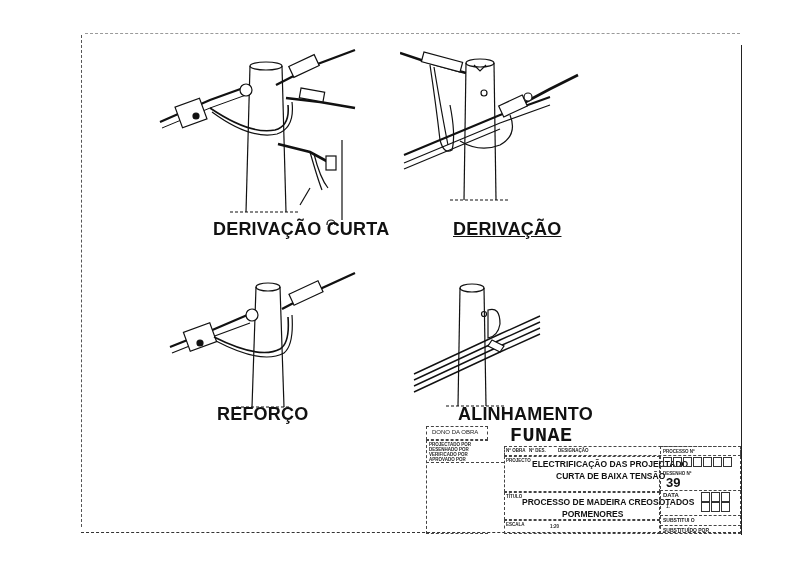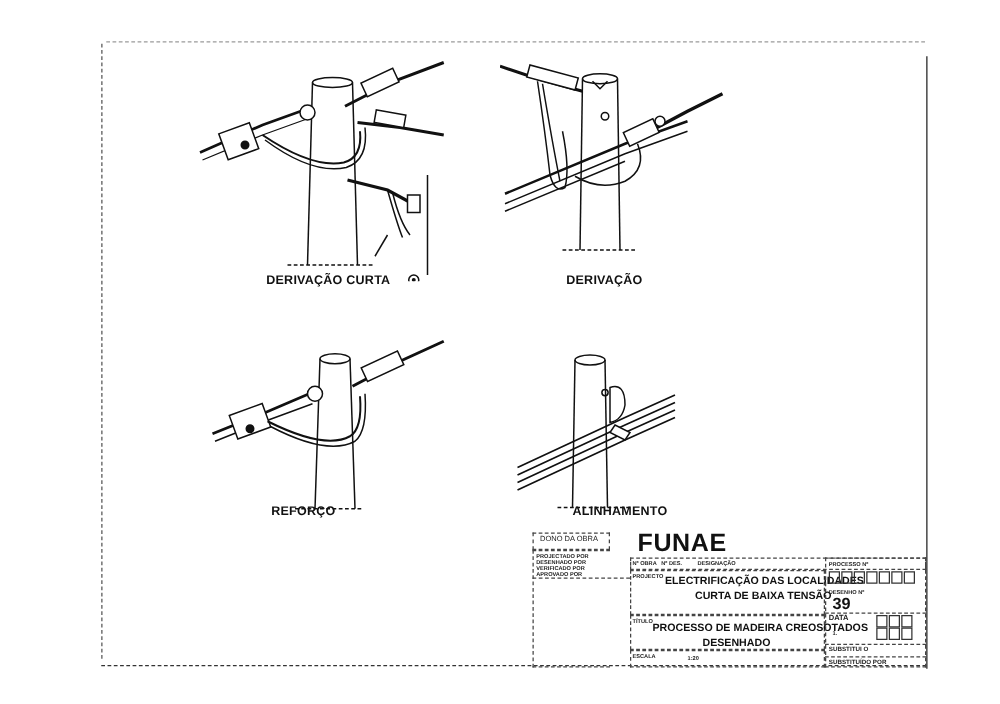--- a/index.html
+++ b/index.html
@@ -4,25 +4,25 @@
 <style>
   html,body{margin:0;padding:0;background:#fff;}
   body{width:800px;height:563px;position:relative;overflow:hidden;font-family:"Liberation Sans",sans-serif;color:#111;}
   .sheet{position:absolute;left:0;top:0;width:800px;height:563px;background:#fff;}
   .topline{position:absolute;left:85px;top:33px;width:655px;height:0;border-top:1px dashed #9a9a9a;}
   .frame-left{position:absolute;left:81px;top:35px;width:0;height:492px;border-left:1px dashed #555;}
   .frame-bottom{position:absolute;left:81px;top:532px;width:660px;height:0;border-top:1.5px dashed #333;}
   .frame-right{position:absolute;left:741px;top:45px;width:0;height:490px;border-left:1.5px solid #222;}
   .fig{position:absolute;}
   .fig svg{display:block;}
-  .label{position:absolute;font-weight:bold;font-size:10px;letter-spacing:0.2px;white-space:nowrap;}
+  .label{position:absolute;font-weight:bold;font-size:18px;letter-spacing:0.2px;white-space:nowrap;}
   .tb{position:absolute;left:426px;top:426px;width:315px;height:108px;}
   .tb .cell{position:absolute;border:1px dashed #444;box-sizing:border-box;}
   .tiny{position:absolute;font-size:4.5px;line-height:5px;font-weight:bold;white-space:nowrap;color:#222;}
-  .brand{position:absolute;font-size:20px;font-weight:bold;letter-spacing:0.5px;}
+  .brand{position:absolute;font-size:20px;font-weight:bold;letter-spacing:0.5px;font-family:Liberation Mono, monospace;}
   .tbtext{position:absolute;font-size:8.5px;font-weight:bold;white-space:nowrap;}
   .num{position:absolute;font-size:13px;font-weight:bold;}
   .boxes{position:absolute;display:flex;}
   .boxes span{display:block;width:9px;height:10px;border:1px solid #333;margin-right:1px;box-sizing:border-box;}
 </style>
 </head>
 <body>
 
 <div class="sheet">
   <div class="topline"></div>
@@ -82,21 +82,21 @@
       <path d="M4 118 L100 78 L150 60"></path>
       <path d="M4 124 L100 84"></path>
 
       <path d="M120 60 L150 44 L178 30" stroke-width="2.6"></path>
       <rect x="100" y="55" width="26" height="12" transform="rotate(-25 113 61)" fill="#fff"></rect>
       <circle cx="128" cy="52" r="4" fill="#fff"></circle>
       <circle cx="84" cy="48" r="3" fill="#fff"></circle>
       <path d="M110 70 Q118 90 100 100 Q80 108 60 96"></path>
     </svg>
   </div>
-  <div class="label" style="left:453px;top:219px;">DERIVAÇÃO</div>
+  <div class="label" style="left:453px;top:219px;text-decoration:underline;">DERIVAÇÃO</div>
 
   <div class="fig" style="left:150px;top:265px;">
     <svg width="210" height="145" viewBox="0 0 210 145" fill="none" stroke="#111" stroke-width="1.2">
       <ellipse cx="118" cy="22" rx="12" ry="4"></ellipse>
       <line x1="106" y1="22" x2="102" y2="142"></line>
       <line x1="130" y1="22" x2="134" y2="142"></line>
       <line x1="86" y1="142" x2="140" y2="142" stroke-dasharray="3 2"></line>
       <path d="M20 82 L60 66 L102 48" stroke-width="2.2"></path>
       <path d="M22 88 L62 72 L100 58"></path>
       <rect x="36" y="62" width="28" height="20" transform="rotate(-20 50 72)" fill="#fff"></rect>
@@ -140,27 +140,27 @@
     <div class="tiny" style="left:3px;top:31px;">APROVADO POR</div>
     <div style="position:absolute;left:0;top:36px;width:78px;border-top:1px dashed #444;"></div>
 
     <div class="cell" style="left:78px;top:20px;width:237px;height:10px;"></div>
     <div class="tiny" style="left:80px;top:22px;">Nº OBRA</div>
     <div class="tiny" style="left:103px;top:22px;">Nº DES.</div>
     <div class="tiny" style="left:132px;top:22px;">DESIGNAÇÃO</div>
 
     <div class="cell" style="left:78px;top:30px;width:156px;height:36px;"></div>
     <div class="tiny" style="left:80px;top:32px;">PROJECTO</div>
-    <div class="tbtext" style="left:106px;top:33px;">ELECTRIFICAÇÃO DAS LOCALIDADES</div>
+    <div class="tbtext" style="left:106px;top:33px;">ELECTRIFICAÇÃO DAS PROJECTADO</div>
     <div class="tbtext" style="left:130px;top:45px;">CURTA DE BAIXA TENSÃO</div>
 
     <div class="cell" style="left:78px;top:66px;width:156px;height:28px;"></div>
     <div class="tiny" style="left:80px;top:68px;">TÍTULO</div>
     <div class="tbtext" style="left:96px;top:71px;">PROCESSO DE MADEIRA CREOSOTADOS</div>
-    <div class="tbtext" style="left:136px;top:83px;">DESENHADO</div>
+    <div class="tbtext" style="left:136px;top:83px;">PORMENORES</div>
 
     <div class="cell" style="left:78px;top:94px;width:156px;height:14px;"></div>
     <div class="tiny" style="left:80px;top:96px;">ESCALA</div>
     <div class="tiny" style="left:124px;top:98px;">1:20</div>
 
     <div class="cell" style="left:234px;top:20px;width:81px;height:88px;"></div>
     <div class="tiny" style="left:237px;top:23px;">PROCESSO Nº</div>
     <div class="boxes" style="left:237px;top:31px;">
       <span></span>
         <span></span>

